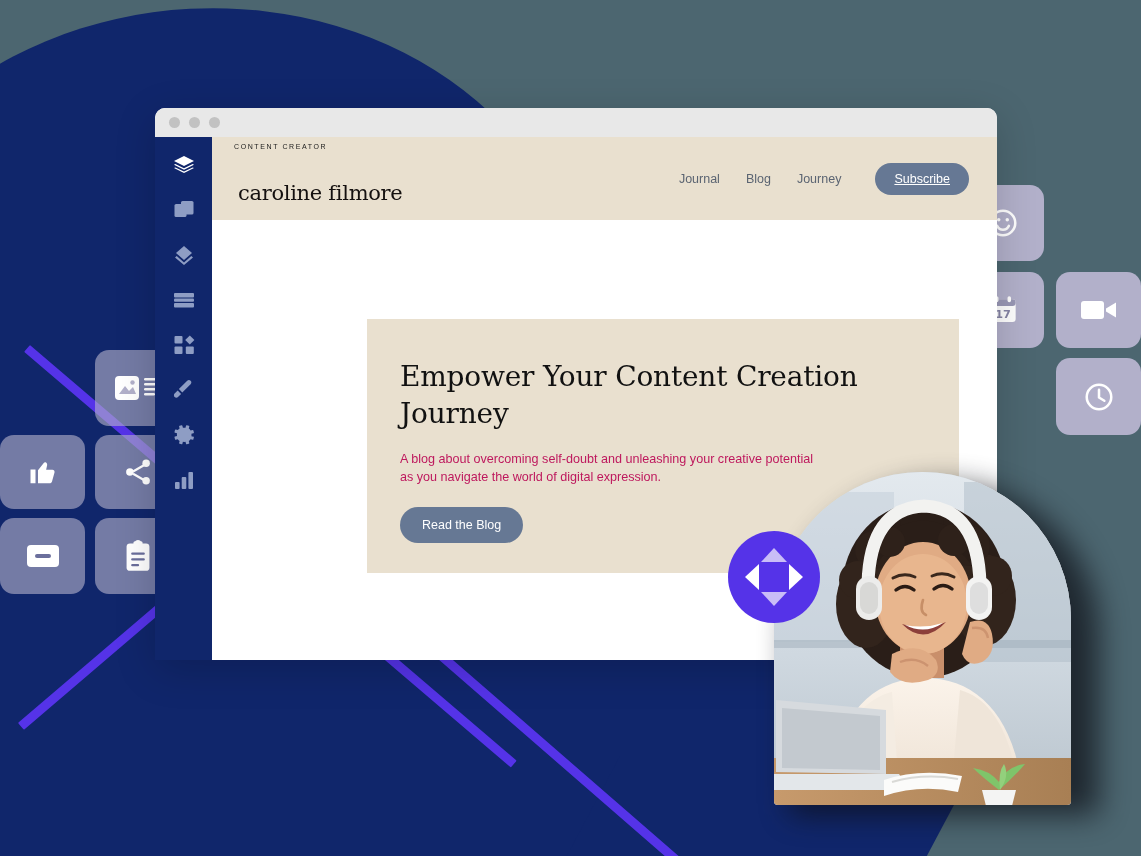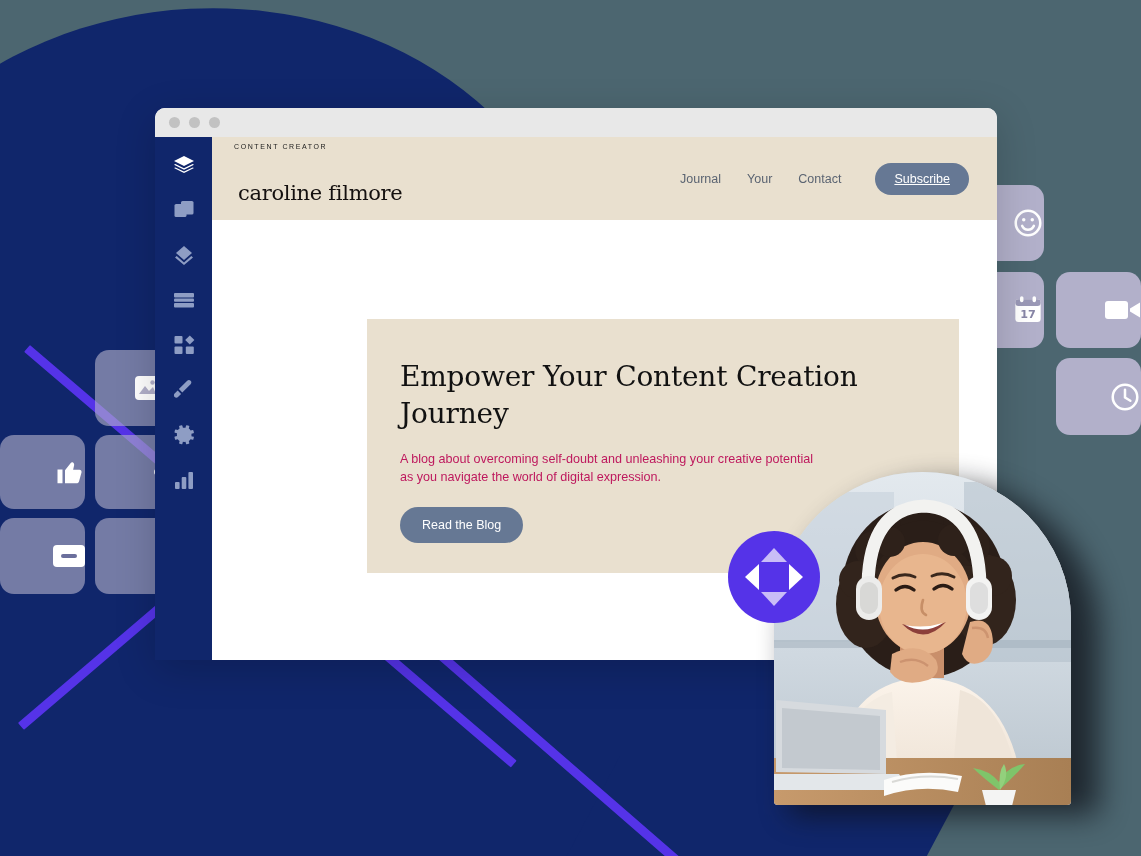--- a/index.html
+++ b/index.html
@@ -41,21 +41,21 @@
   .pline { position:absolute; background:#5533e8; height:9px; border-radius:1px; }
   .pline.a { left:30px;  top:345px; width:640px; transform-origin:left top; transform:rotate(40.5deg); }
   .pline.b { left:18px;  top:723px; width:640px; transform-origin:left top; transform:rotate(-40.5deg); }
   .pline.c { left:430px; top:640px; width:330px; transform-origin:left top; transform:rotate(41deg); }
 
   
   .deco-card {
     position:absolute;
     border-radius:14px;
     background:#b2b0ca;
-    display:flex; align-items:center; justify-content:flex-end;
+    display:flex; align-items:center; justify-content:center;
   }
   .deco-card.dim { background:rgba(178,176,202,.62); }
   .deco-card svg { fill:#ffffff; }
 
   
   #card-image    { left:95px;  top:350px; width:86px;  height:76px; }
   #card-thumb    { left:0px;   top:435px; width:85px;  height:74px; }
   #card-share    { left:95px;  top:435px; width:86px;  height:74px; }
   #card-minus    { left:0px;   top:518px; width:85px;  height:76px; }
   #card-clip     { left:95px;  top:518px; width:86px;  height:76px; }
@@ -350,22 +350,22 @@
             <defs>
               <path id="arcpath" d="M6,44 A62,48 0 0 1 126,30" fill="none"></path>
             </defs>
             <text>CONTENT CREATOR</text>
           </svg>
           <div id="brand-name">caroline filmore</div>
         </div>
 
         <nav id="site-nav">
           <a class="nav-link" href="#">Journal</a>
-          <a class="nav-link" href="#">Your</a>
-          <a class="nav-link" href="#">Contact</a>
+          <a class="nav-link" href="#">Blog</a>
+          <a class="nav-link" href="#">Journey</a>
           <button id="subscribe-button">Subscribe</button>
         </nav>
       </header>
 
       <main id="site-main">
         <section id="hero-card">
           <h1 id="hero-title">Empower Your Content Creation Journey</h1>
           <p id="hero-sub">A blog about overcoming self-doubt and unleashing your creative potential as you navigate the world of digital expression.</p>
           <button id="read-blog-button">Read the Blog</button>
         </section>

